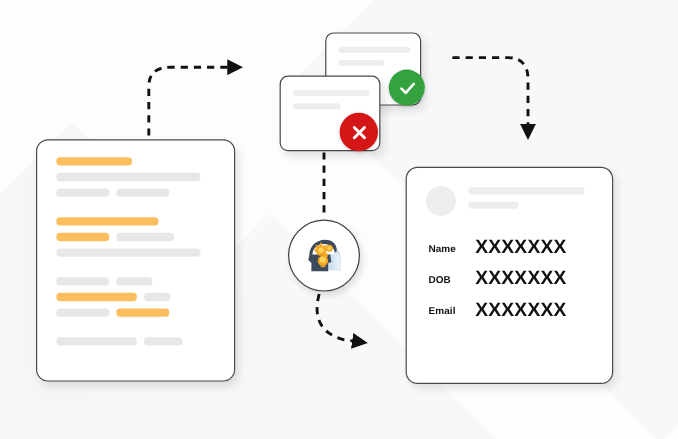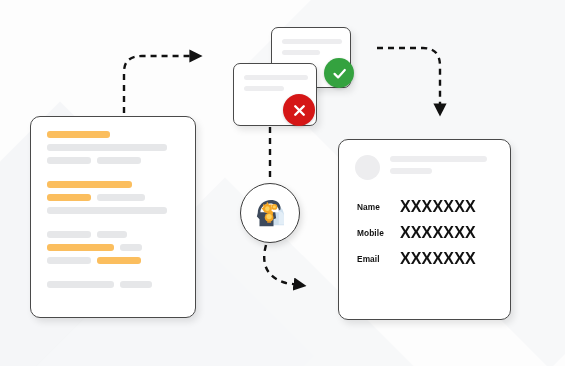--- a/index.html
+++ b/index.html
@@ -282,21 +282,21 @@
       </div>
     </div>
 
     <table id="field-table">
       <tbody>
         <tr>
           <td>Name</td>
           <td class="val">XXXXXXX</td>
         </tr>
         <tr>
-          <td>Mobile</td>
+          <td>DOB</td>
           <td class="val">XXXXXXX</td>
         </tr>
         <tr>
           <td>Email</td>
           <td class="val">XXXXXXX</td>
         </tr>
       </tbody>
     </table>
   </div>
 

